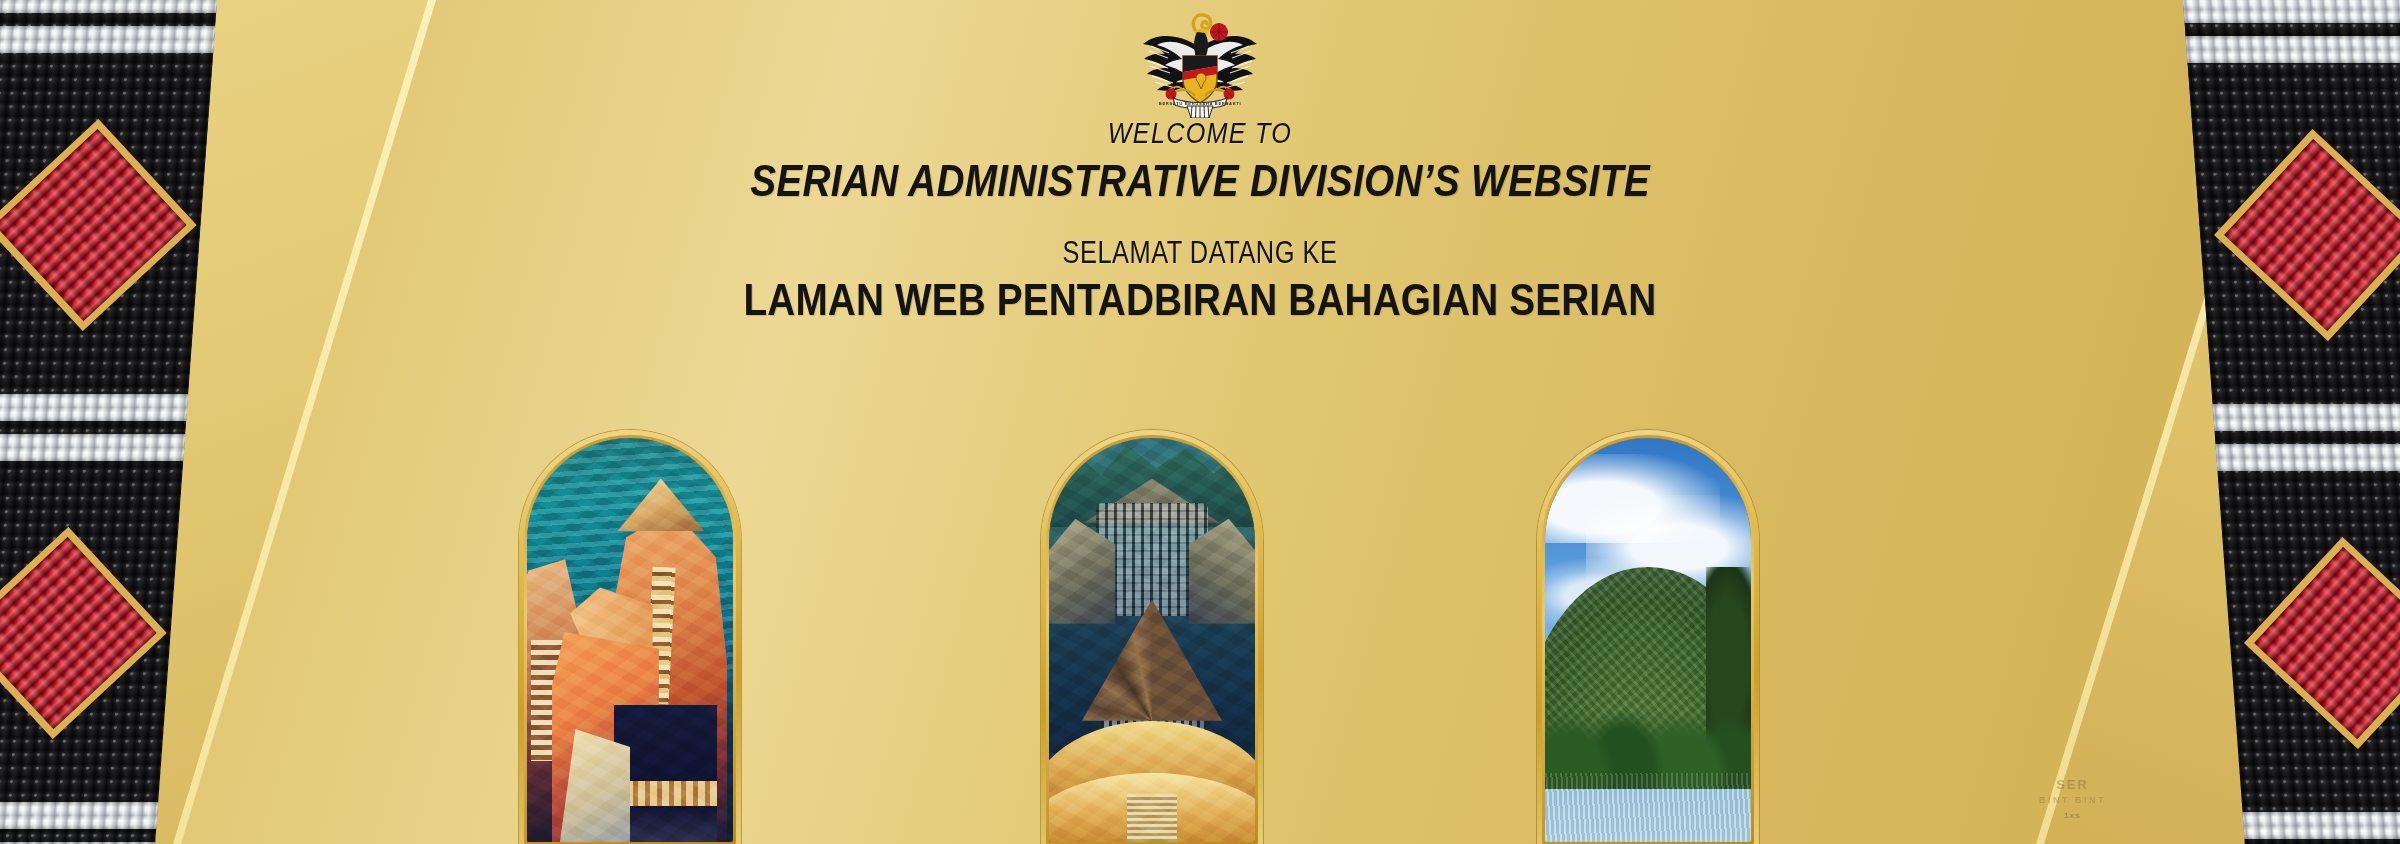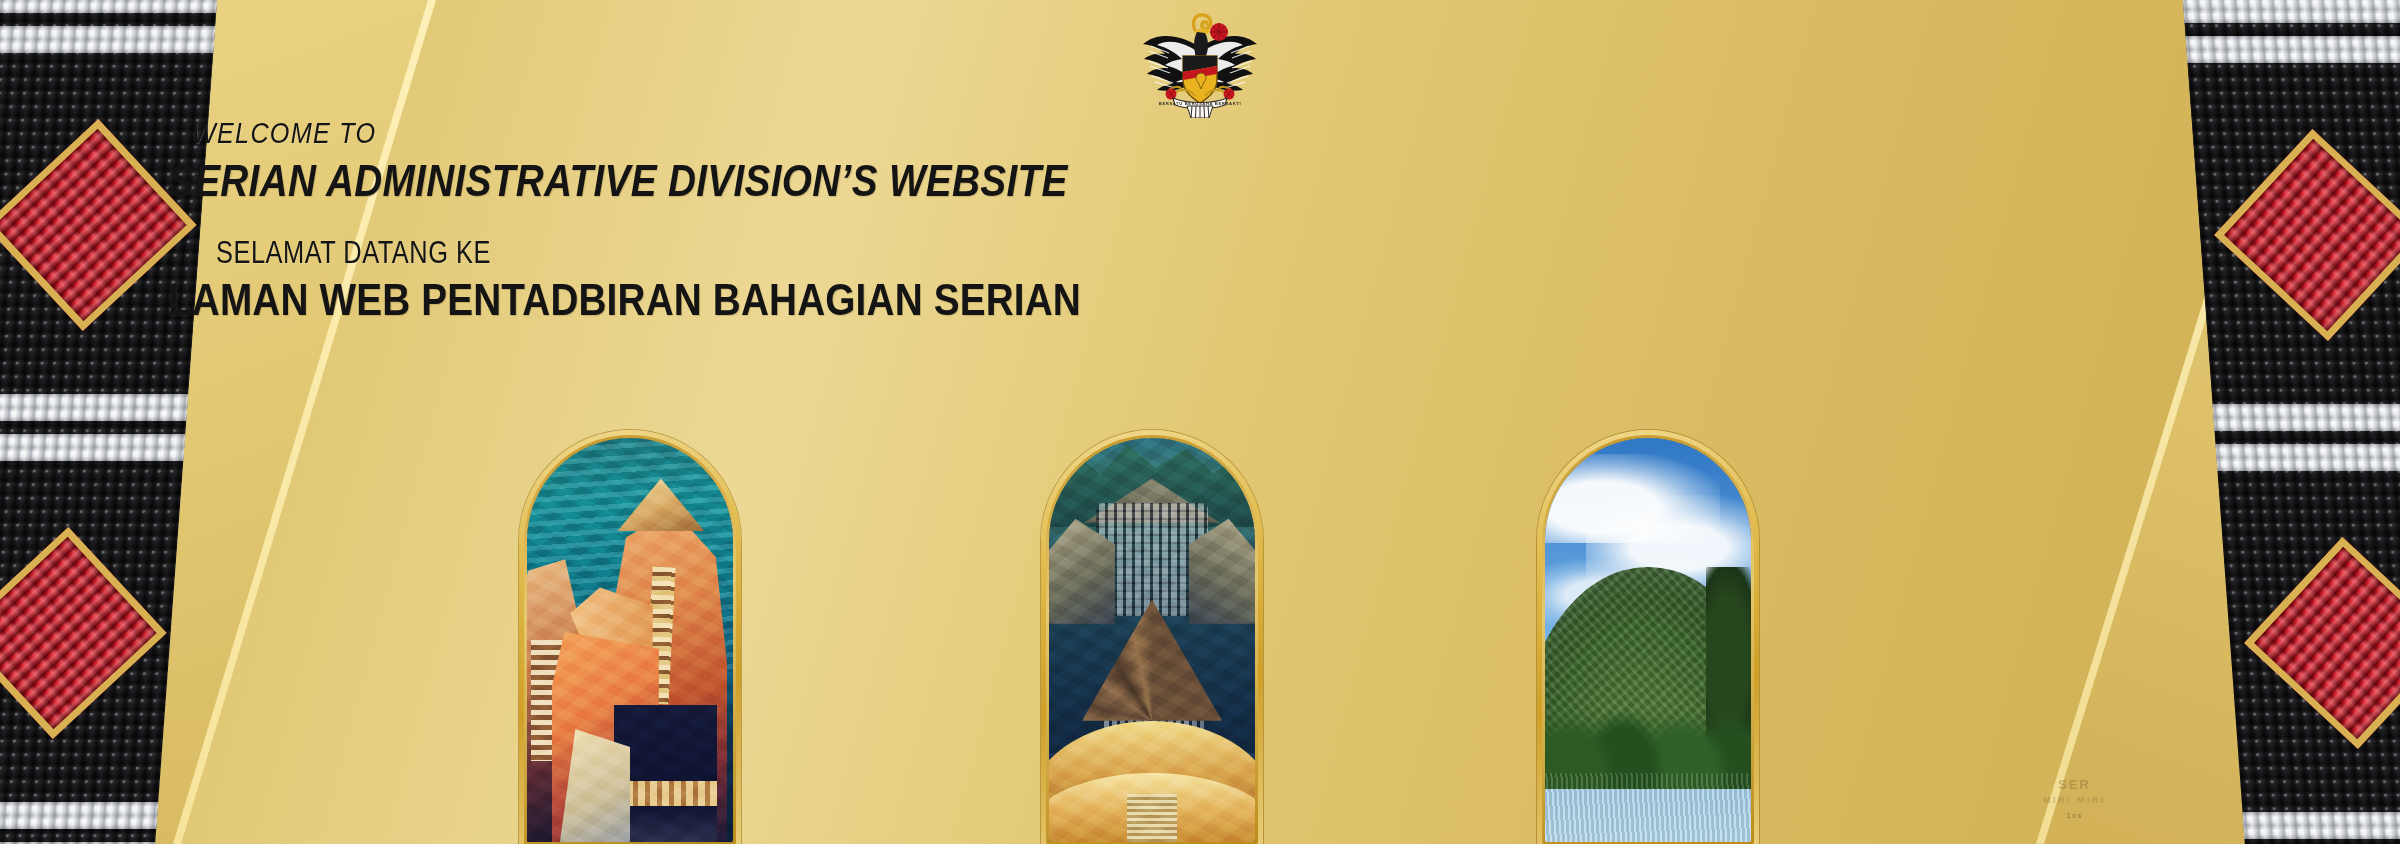--- a/index.html
+++ b/index.html
@@ -123,20 +123,21 @@
     transform: translateX(-50%);
     width: 130px; height: 112px;
     z-index: 6;
   }
   #emblem-wrap svg { display: block; width: 130px; height: 112px; }
 
   
   #text-block {
     position: absolute;
     left: 0; right: 0; top: 118px;
+    text-align: center;
     z-index: 6;
     color: #141414;
   }
   .line-welcome {
     font-size: 30px;
     font-weight: 400;
     font-style: italic;
     letter-spacing: 1.5px;
     transform: scaleX(.84);
     line-height: 1.0;
@@ -580,17 +581,17 @@
         <div class="sc3-hill-tex"></div>
         <div class="sc3-tree"></div>
         <div class="sc3-scrub"></div>
         <div class="sc3-grass"></div>
       </div>
     </div>
   </div>
 
   <div id="watermark">
     <div class="wm1">SER</div>
-    <div class="wm2">MIRI MIRI</div>
+    <div class="wm2">BINT BINT</div>
     <div class="wm3">1xs</div>
   </div>
 
 </div>
 
 </body></html>

